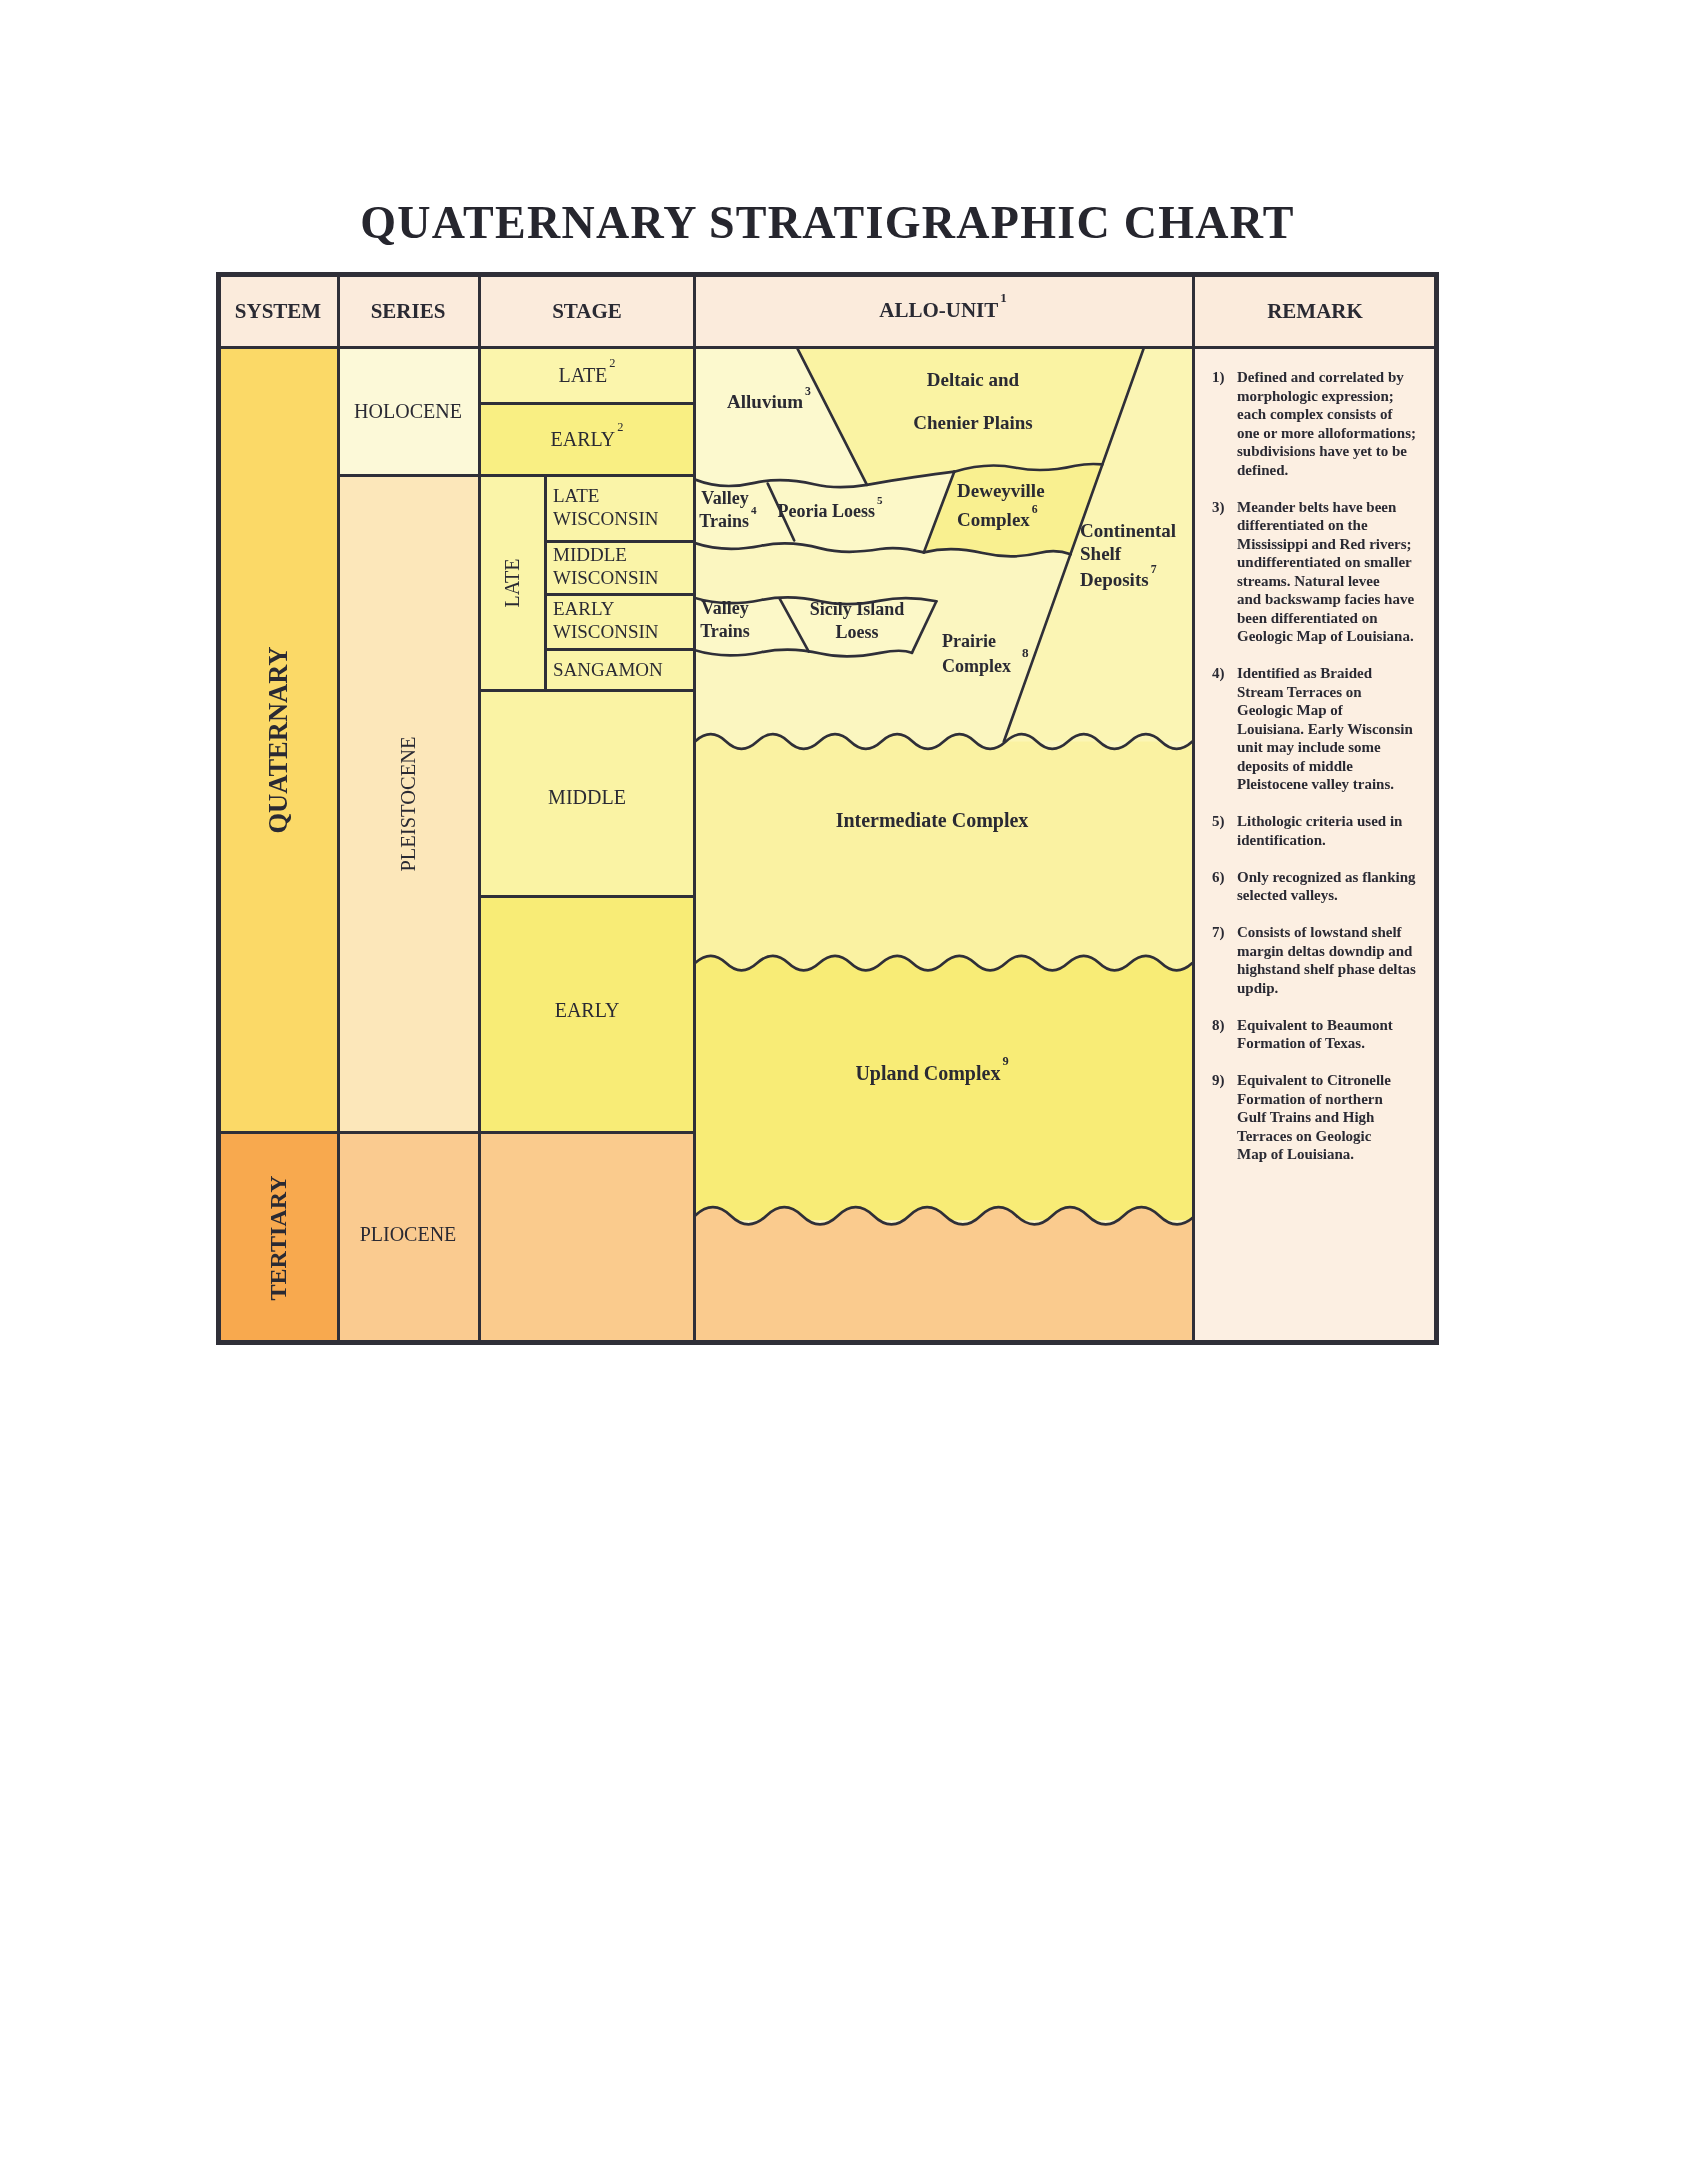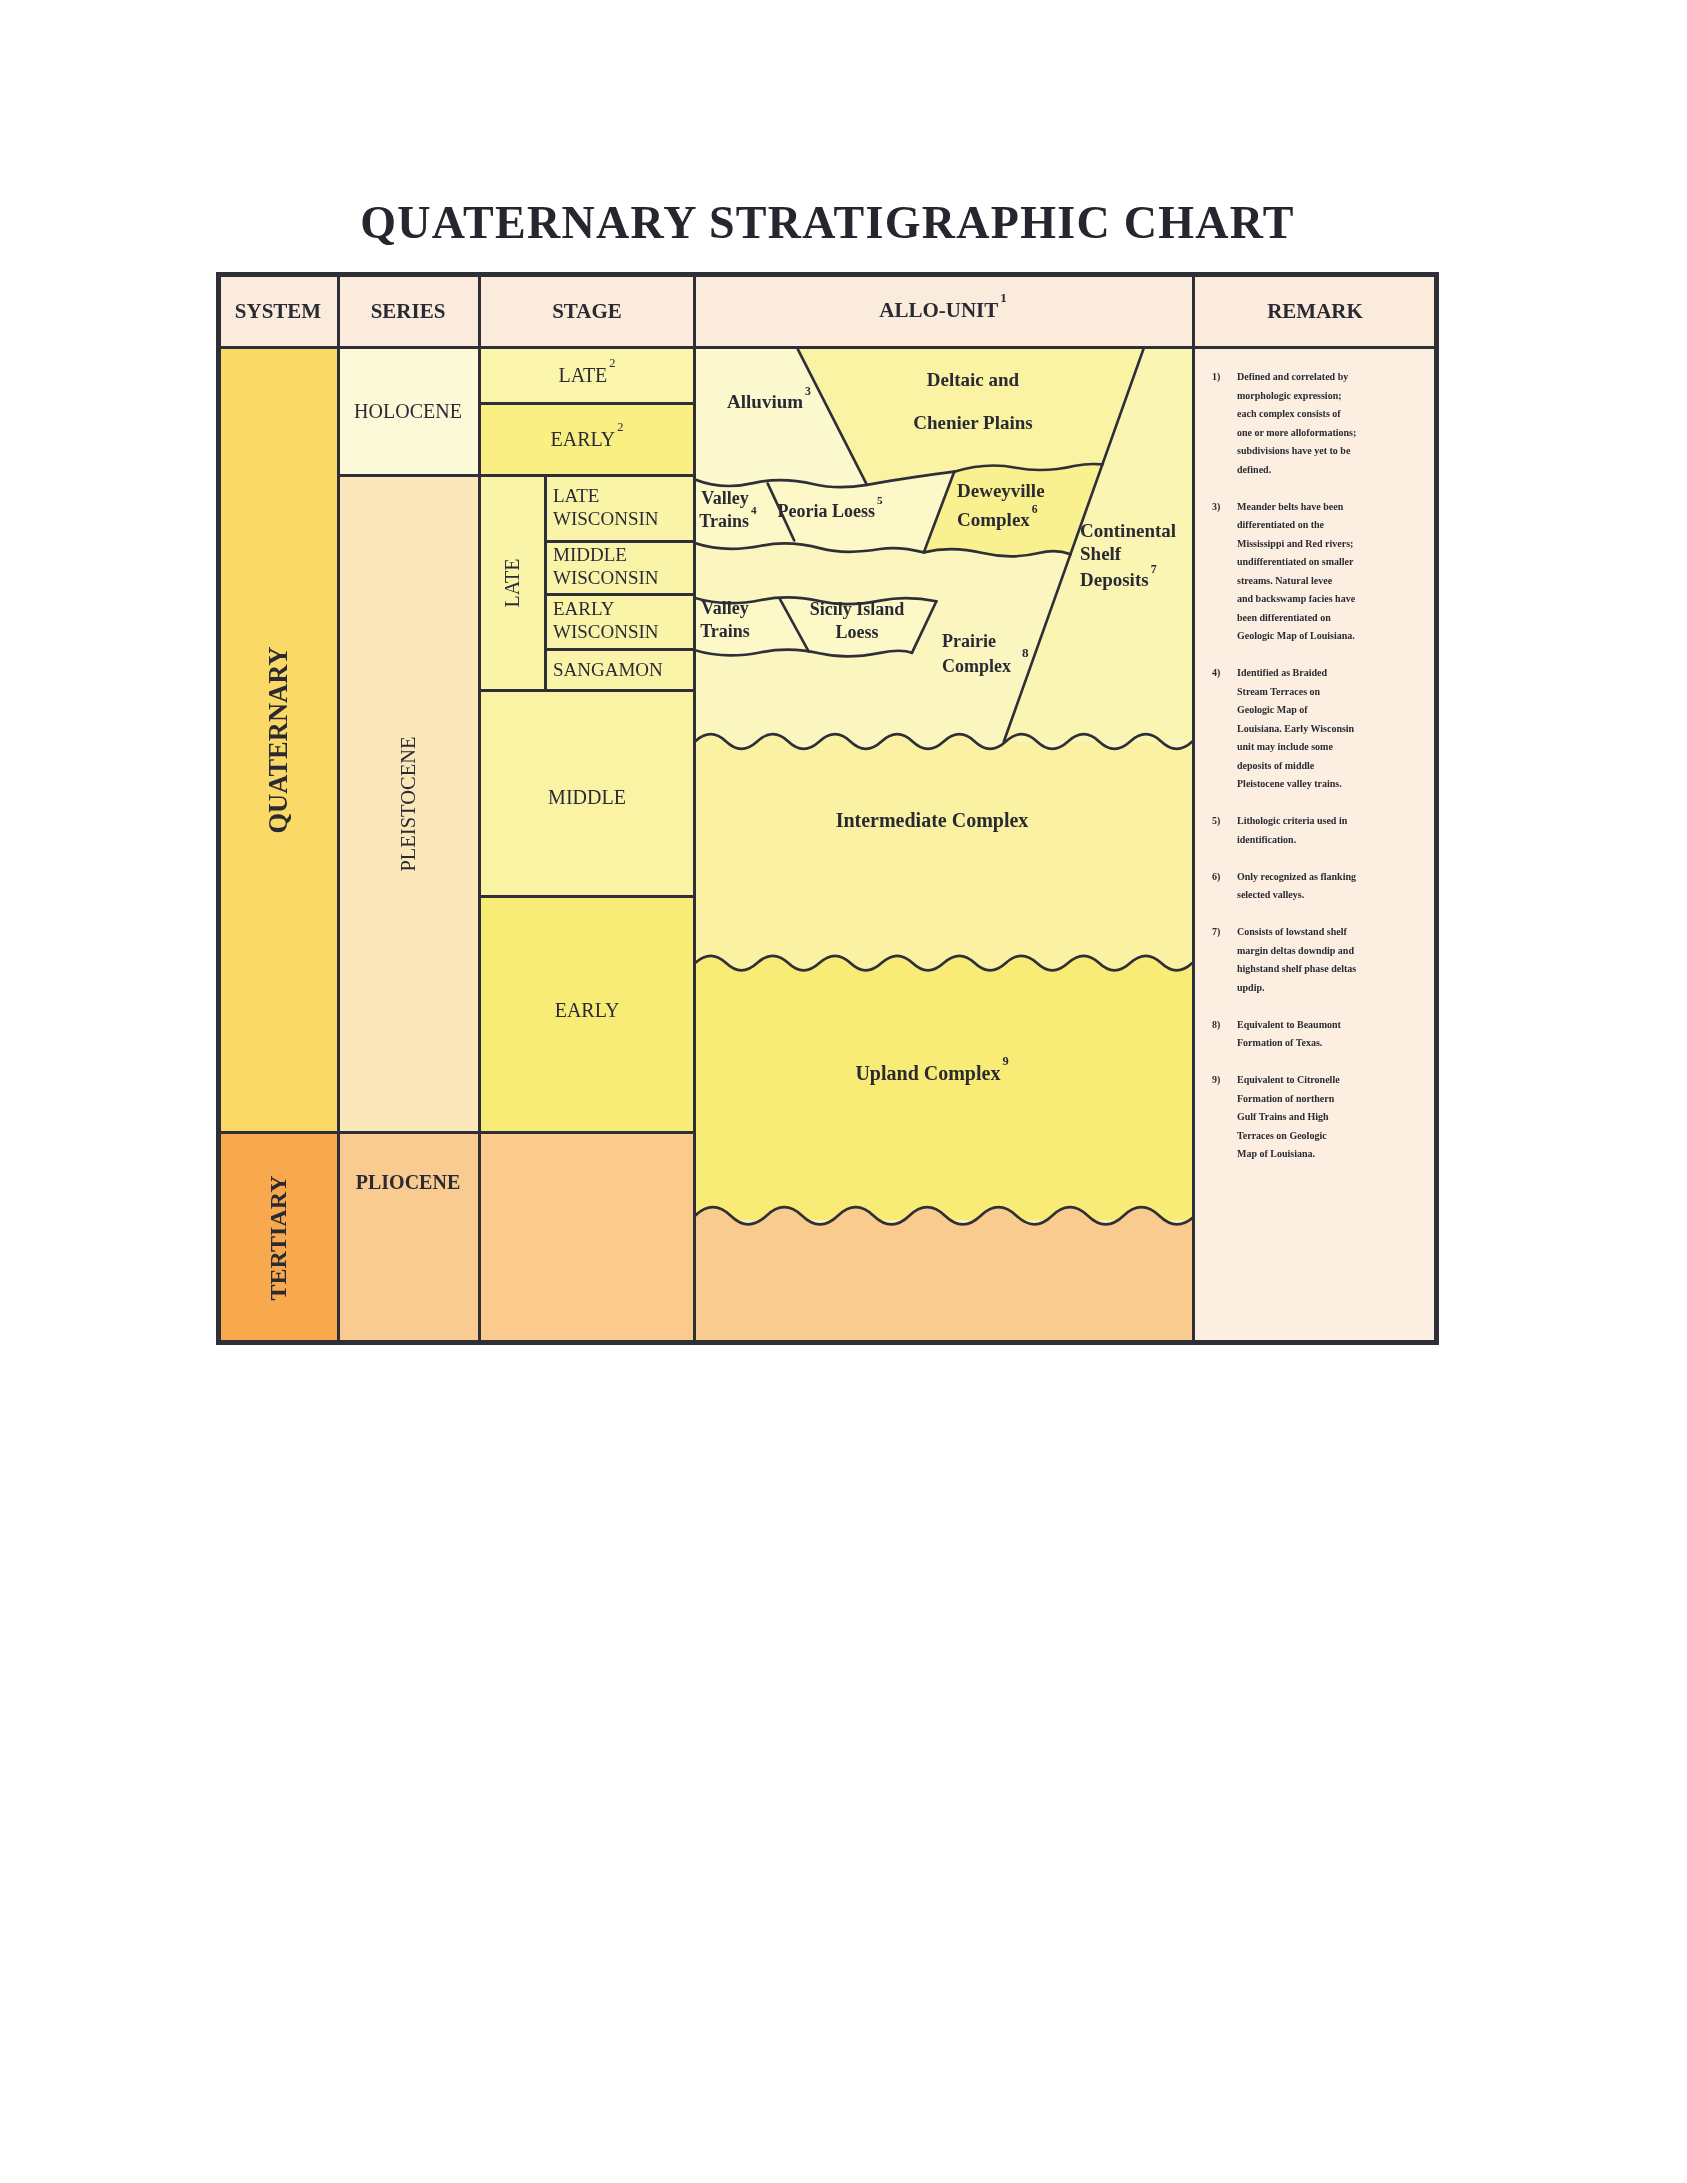--- a/index.html
+++ b/index.html
@@ -11,21 +11,21 @@
   .ctr{position:absolute;transform:translate(-50%,-50%);white-space:nowrap;}
   .rot{position:absolute;transform:translate(-50%,-50%) rotate(-90deg);white-space:nowrap;}
   .title{position:absolute;left:218px;top:196px;width:1219px;text-align:center;
          font-size:46px;font-weight:bold;letter-spacing:1.3px;color:#26262e;}
   .hdr{font-size:21px;font-weight:bold;}
   .lbl{font-size:20px;}
   .wisc{position:absolute;font-size:19px;line-height:22.5px;white-space:nowrap;}
   .allo{font-weight:bold;}
   .sup{font-size:0.62em;position:relative;top:-0.55em;margin-left:2px;font-weight:inherit;}
   .remarks{position:absolute;left:1212px;top:368px;width:222px;
-           font-size:10px;font-weight:bold;line-height:18.5px;}
+           font-size:15px;font-weight:bold;line-height:18.5px;}
   .remark-block{margin-bottom:18.5px;}
   .rline{white-space:nowrap;}
   .rnum{display:inline-block;width:25px;}
   .cont{padding-left:25px;}
   svg{position:absolute;overflow:hidden;}
   .w{fill:none;stroke:#2F2F38;stroke-width:4;stroke-linecap:round;stroke-linejoin:round;}
 </style>
 </head>
 <body>
 
@@ -103,21 +103,21 @@
   <div class="ctr hdr" style="left:587px;top:311px;text-align:center;">STAGE</div>
   <div class="ctr hdr" style="left:943px;top:310px;">
     <span>ALLO-UNIT</span><sup class="sup">1</sup>
   </div>
   <div class="ctr hdr" style="left:1315px;top:311px;">REMARK</div>
 
   <div class="rot" style="left:278px;top:740px;font-size:26.5px;font-weight:bold;">QUATERNARY</div>
   <div class="rot" style="left:278px;top:1238px;font-size:24px;font-weight:bold;">TERTIARY</div>
   <div class="ctr lbl" style="left:408px;top:411px;">HOLOCENE</div>
   <div class="rot lbl" style="left:408px;top:804px;font-size:20.5px;">PLEISTOCENE</div>
-  <div class="ctr lbl" style="left:408px;top:1182px;font-weight:bold;">PLIOCENE</div>
+  <div class="ctr lbl" style="left:408px;top:1234px;">PLIOCENE</div>
 
   <div class="ctr lbl" style="left:587px;top:375px;">
     <span>LATE</span><sup class="sup">2</sup>
   </div>
   <div class="ctr lbl" style="left:587px;top:439px;">
     <span>EARLY</span><sup class="sup">2</sup>
   </div>
   <div class="rot lbl" style="left:512px;top:583px;">LATE</div>
   <div class="wisc" style="left:553px;top:485px;">
     <div>LATE</div>

